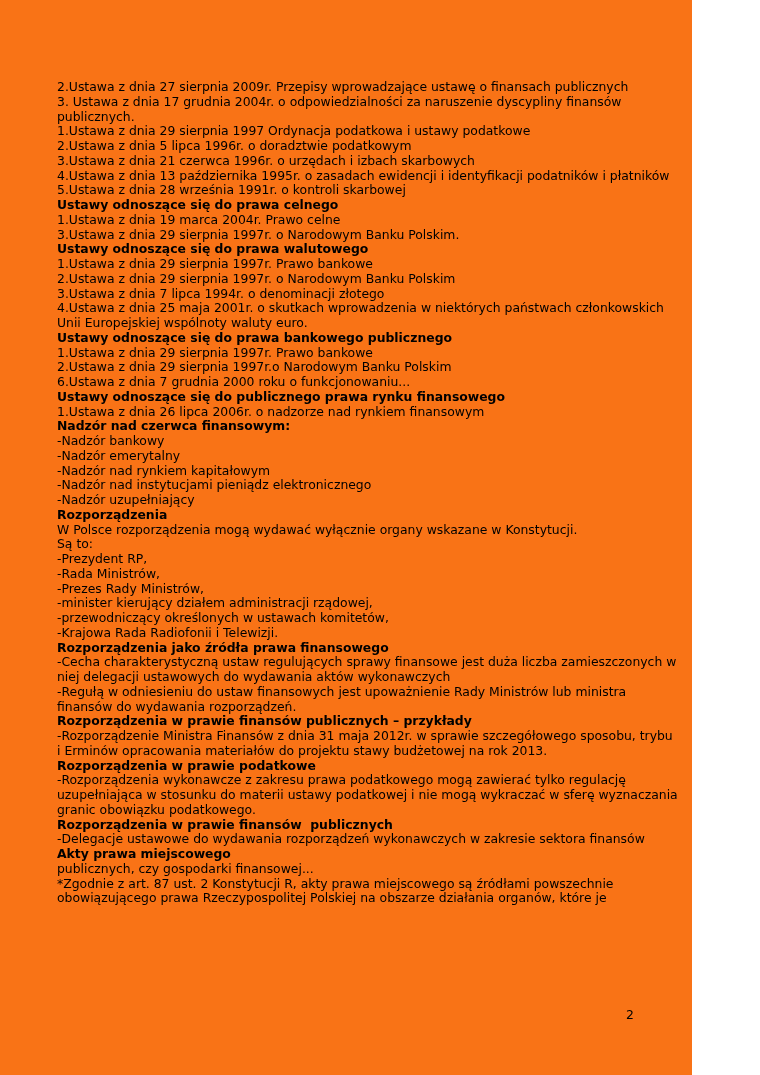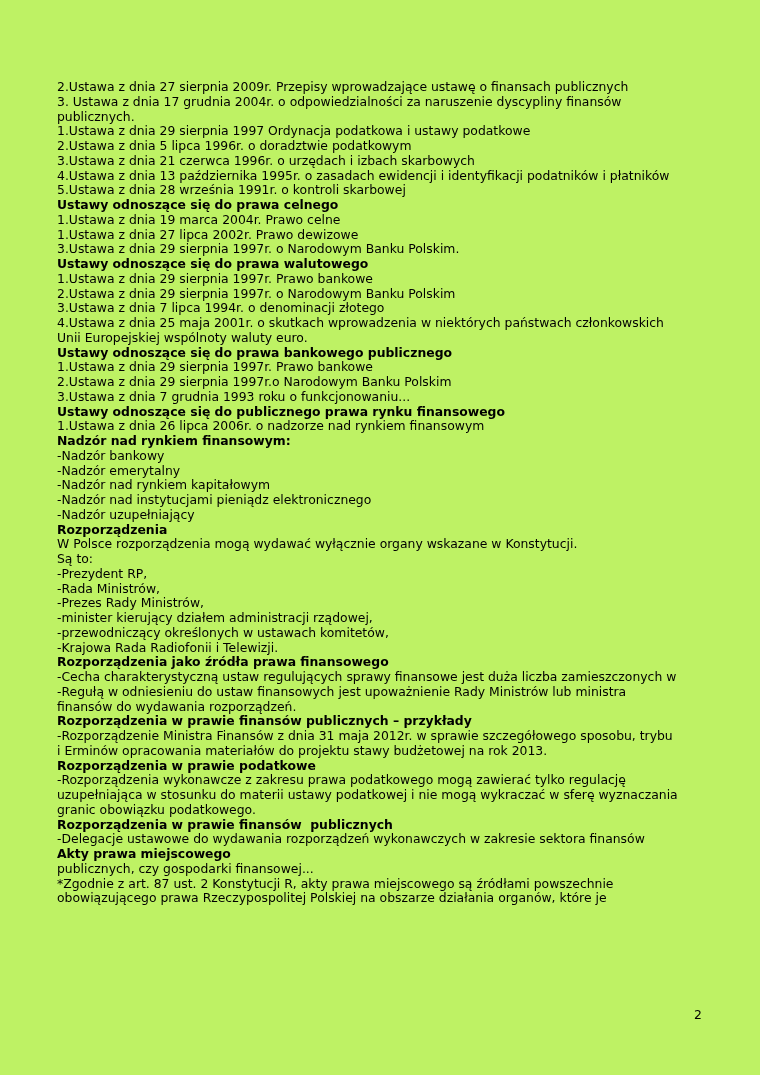--- a/index.html
+++ b/index.html
@@ -7,23 +7,23 @@
     padding: 0;
     background: #ffffff;
     width: 760px;
     height: 1075px;
     overflow: hidden;
     font-family: "DejaVu Sans", sans-serif;
     color: #000000;
   }
   .page {
     position: relative;
-    width: 760px;
+    width: 692px;
     height: 1075px;
-    background: #bef264;
+    background: #f97316;
   }
   .text-block {
     position: absolute;
     left: 57px;
     top: 80px;
     width: 650px;
   }
   .line {
     font-size: 12.4px;
     line-height: 14.75px;
@@ -49,51 +49,51 @@
       <div class="line">2.Ustawa z dnia 27 sierpnia 2009r. Przepisy wprowadzające ustawę o finansach publicznych</div>
       <div class="line">3. Ustawa z dnia 17 grudnia 2004r. o odpowiedzialności za naruszenie dyscypliny finansów</div>
       <div class="line">publicznych.</div>
       <div class="line">1.Ustawa z dnia 29 sierpnia 1997 Ordynacja podatkowa i ustawy podatkowe</div>
       <div class="line">2.Ustawa z dnia 5 lipca 1996r. o doradztwie podatkowym</div>
       <div class="line">3.Ustawa z dnia 21 czerwca 1996r. o urzędach i izbach skarbowych</div>
       <div class="line">4.Ustawa z dnia 13 października 1995r. o zasadach ewidencji i identyfikacji podatników i płatników</div>
       <div class="line">5.Ustawa z dnia 28 września 1991r. o kontroli skarbowej</div>
       <div class="line bold">Ustawy odnoszące się do prawa celnego</div>
       <div class="line">1.Ustawa z dnia 19 marca 2004r. Prawo celne</div>
-      <div class="line">1.Ustawa z dnia 27 lipca 2002r. Prawo dewizowe</div>
       <div class="line">3.Ustawa z dnia 29 sierpnia 1997r. o Narodowym Banku Polskim.</div>
       <div class="line bold">Ustawy odnoszące się do prawa walutowego</div>
       <div class="line">1.Ustawa z dnia 29 sierpnia 1997r. Prawo bankowe</div>
       <div class="line">2.Ustawa z dnia 29 sierpnia 1997r. o Narodowym Banku Polskim</div>
       <div class="line">3.Ustawa z dnia 7 lipca 1994r. o denominacji złotego</div>
       <div class="line">4.Ustawa z dnia 25 maja 2001r. o skutkach wprowadzenia w niektórych państwach członkowskich</div>
       <div class="line">Unii Europejskiej wspólnoty waluty euro.</div>
       <div class="line bold">Ustawy odnoszące się do prawa bankowego publicznego</div>
       <div class="line">1.Ustawa z dnia 29 sierpnia 1997r. Prawo bankowe</div>
       <div class="line">2.Ustawa z dnia 29 sierpnia 1997r.o Narodowym Banku Polskim</div>
-      <div class="line">3.Ustawa z dnia 7 grudnia 1993 roku o funkcjonowaniu...</div>
+      <div class="line">6.Ustawa z dnia 7 grudnia 2000 roku o funkcjonowaniu...</div>
       <div class="line bold">Ustawy odnoszące się do publicznego prawa rynku finansowego</div>
       <div class="line">1.Ustawa z dnia 26 lipca 2006r. o nadzorze nad rynkiem finansowym</div>
-      <div class="line bold">Nadzór nad rynkiem finansowym:</div>
+      <div class="line bold">Nadzór nad czerwca finansowym:</div>
       <div class="line">-Nadzór bankowy</div>
       <div class="line">-Nadzór emerytalny</div>
       <div class="line">-Nadzór nad rynkiem kapitałowym</div>
       <div class="line">-Nadzór nad instytucjami pieniądz elektronicznego</div>
       <div class="line">-Nadzór uzupełniający</div>
       <div class="line bold">Rozporządzenia</div>
       <div class="line">W Polsce rozporządzenia mogą wydawać wyłącznie organy wskazane w Konstytucji.</div>
       <div class="line">Są to:</div>
       <div class="line">-Prezydent RP,</div>
       <div class="line">-Rada Ministrów,</div>
       <div class="line">-Prezes Rady Ministrów,</div>
       <div class="line">-minister kierujący działem administracji rządowej,</div>
       <div class="line">-przewodniczący określonych w ustawach komitetów,</div>
       <div class="line">-Krajowa Rada Radiofonii i Telewizji.</div>
       <div class="line bold">Rozporządzenia jako źródła prawa finansowego</div>
       <div class="line">-Cecha charakterystyczną ustaw regulujących sprawy finansowe jest duża liczba zamieszczonych w</div>
+      <div class="line">niej delegacji ustawowych do wydawania aktów wykonawczych</div>
       <div class="line">-Regułą w odniesieniu do ustaw finansowych jest upoważnienie Rady Ministrów lub ministra</div>
       <div class="line">finansów do wydawania rozporządzeń.</div>
       <div class="line bold">Rozporządzenia w prawie finansów publicznych – przykłady</div>
       <div class="line">-Rozporządzenie Ministra Finansów z dnia 31 maja 2012r. w sprawie szczegółowego sposobu, trybu</div>
       <div class="line">i Erminów opracowania materiałów do projektu stawy budżetowej na rok 2013.</div>
       <div class="line bold">Rozporządzenia w prawie podatkowe</div>
       <div class="line">-Rozporządzenia wykonawcze z zakresu prawa podatkowego mogą zawierać tylko regulację</div>
       <div class="line">uzupełniająca w stosunku do materii ustawy podatkowej i nie mogą wykraczać w sferę wyznaczania</div>
       <div class="line">granic obowiązku podatkowego.</div>
       <div class="line bold">Rozporządzenia w prawie finansów  publicznych</div>

